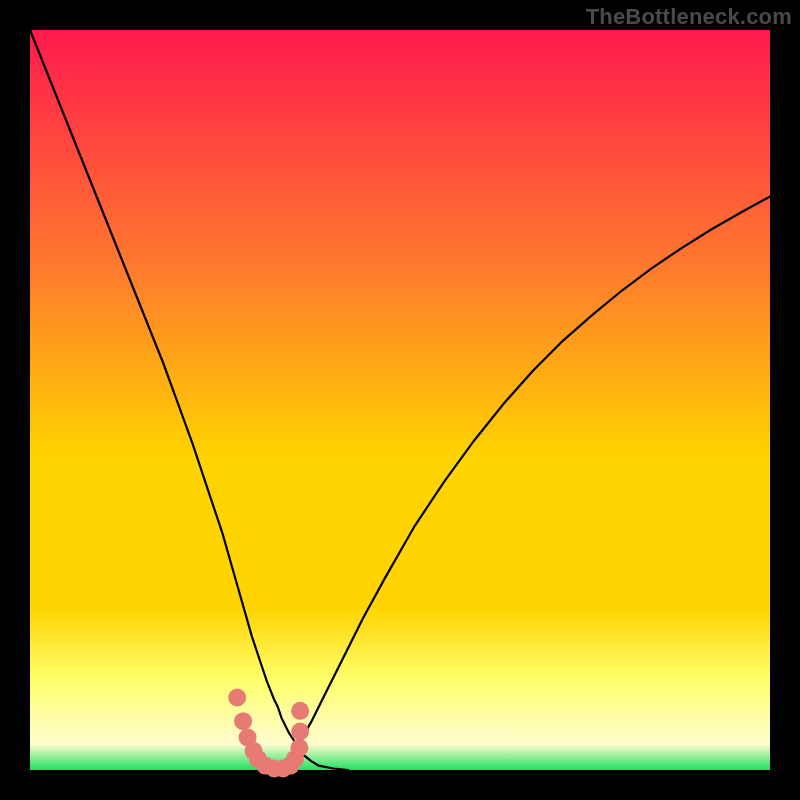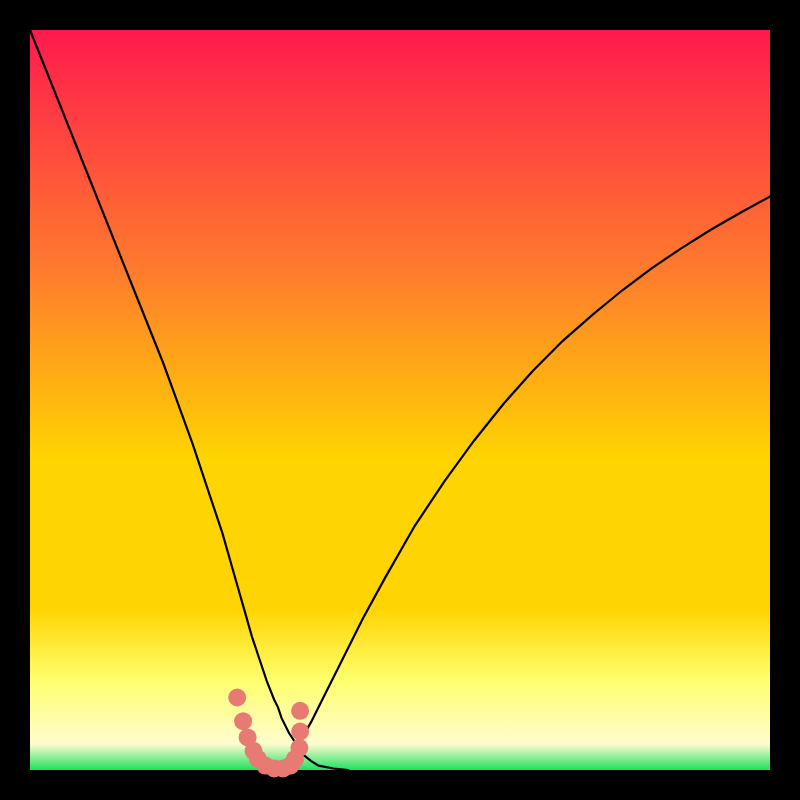--- a/index.html
+++ b/index.html
@@ -30,20 +30,21 @@
   svg.plot {
     position: absolute;
     top: 0;
     left: 0;
   }
 </style>
 </head>
 <body>
 
 <div class="frame">
+  <div class="watermark">TheBottleneck.com</div>
 
   <svg class="plot" width="800" height="800" viewBox="0 0 800 800">
     <defs>
       <linearGradient id="bgGrad" x1="0" y1="0" x2="0" y2="1">
         <stop id="g0" offset="0%" stop-color="#ff1a4d"></stop>
         <stop id="g1" offset="32%" stop-color="#ff7a2e"></stop>
         <stop id="g2" offset="58%" stop-color="#ffd400"></stop>
         <stop id="g3" offset="78%" stop-color="#ffd400"></stop>
         <stop id="g4" offset="88%" stop-color="#ffff6e"></stop>
         <stop id="g5" offset="96.5%" stop-color="#fffccf"></stop>

